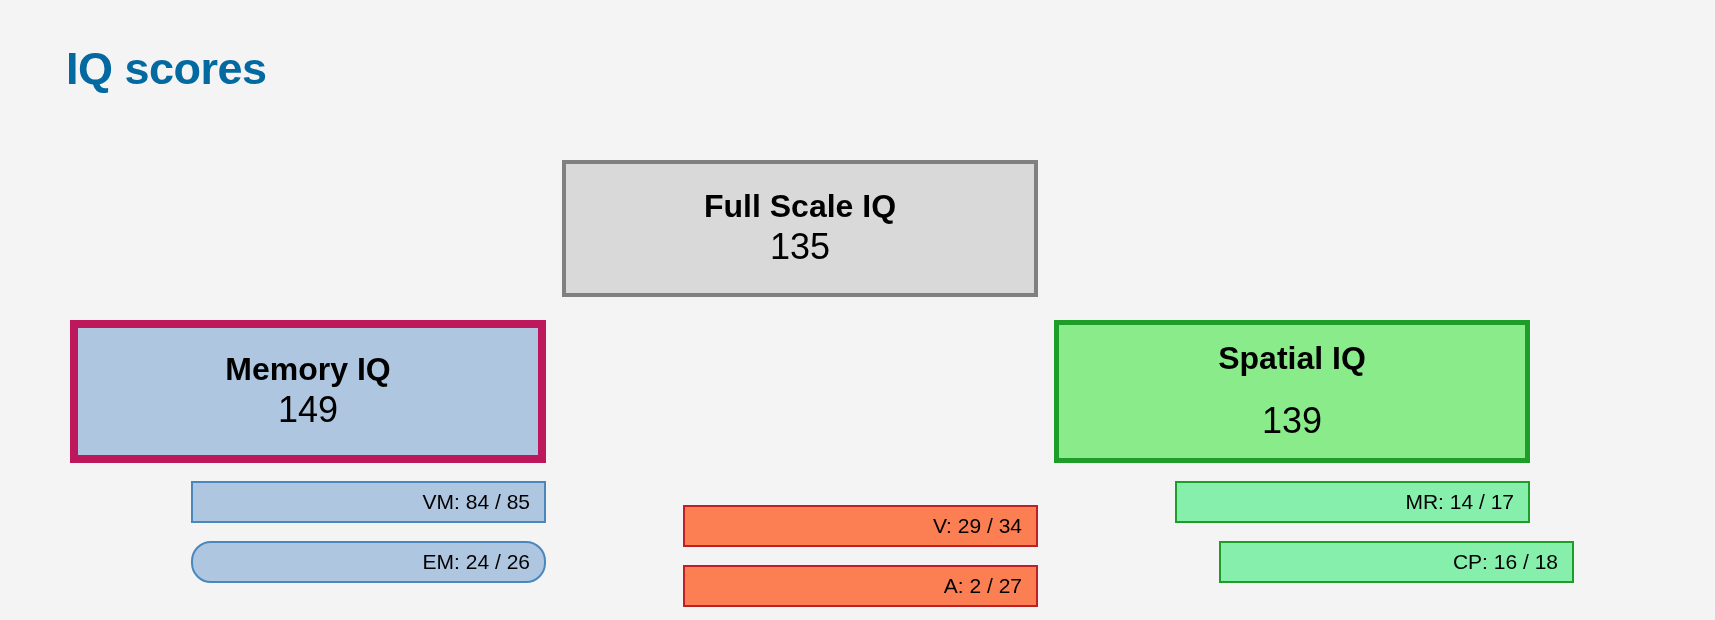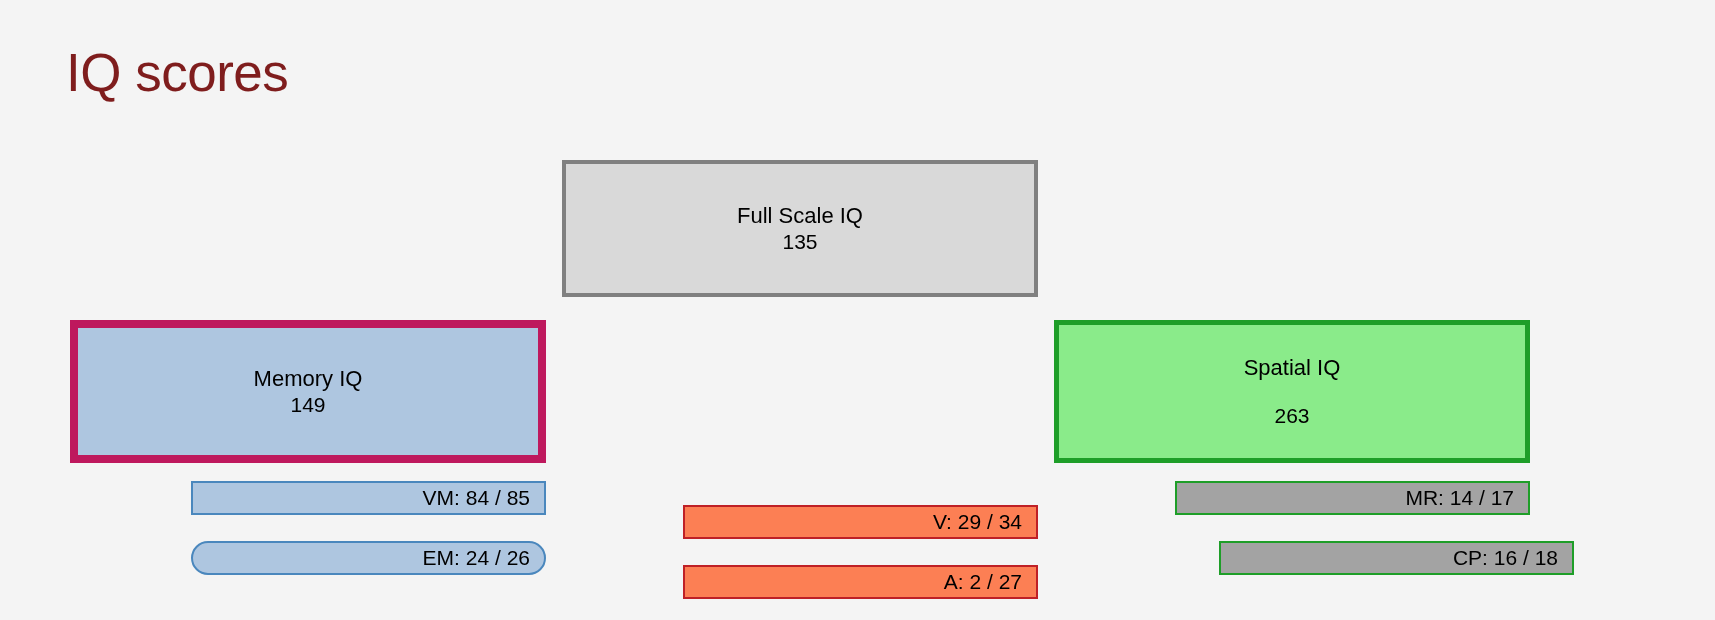--- a/index.html
+++ b/index.html
@@ -13,23 +13,23 @@
     font-family: "Liberation Sans", sans-serif;
     overflow: hidden;
     position: relative;
   }
 
   
   #page-title {
     position: absolute;
     left: 66px;
     top: 44px;
-    font-size: 53px;
-    font-weight: 400;
-    color: #7f1d1d;
+    font-size: 45px;
+    font-weight: 700;
+    color: #0369a1;
     letter-spacing: -0.5px;
     line-height: 1.1;
     white-space: pre;
   }
 
   
   #diagram {
     position: absolute;
     left: 0;
     top: 0;
@@ -42,27 +42,27 @@
     position: absolute;
     box-sizing: border-box;
     display: flex;
     flex-direction: column;
     align-items: center;
     justify-content: center;
     text-align: center;
     color: #000000;
   }
   .node .node-title {
-    font-size: 22px;
-    font-weight: 400;
+    font-size: 32px;
+    font-weight: 700;
     line-height: 1.18;
     white-space: pre;
   }
   .node .node-score {
-    font-size: 21px;
+    font-size: 36px;
     font-weight: 400;
     line-height: 1.22;
     white-space: pre;
   }
 
   
   #node-full-scale {
     left: 562px;
     top: 160px;
     width: 476px;
@@ -104,33 +104,33 @@
     box-sizing: border-box;
     display: flex;
     align-items: center;
     justify-content: flex-end;
     padding-right: 14px;
     font-size: 21px;
     font-weight: 400;
     color: #000000;
     white-space: pre;
     width: 355px;
-    height: 34px;
+    height: 42px;
   }
   .subtest.blue {
     background: #aec6e0;
     border: 2px solid #4a87bd;
   }
   .subtest.orange {
     background: #fc7f54;
     border: 2px solid #bf2026;
     margin-top: 24px;
   }
   .subtest.green {
-    background: #a3a3a3;
+    background: #86efac;
     border: 2px solid #1e9e28;
   }
 
   
   #subtest-vm { left: 191px; top: 481px; }
   #subtest-em { left: 191px; top: 541px; border-radius: 20px; }
   
   #subtest-v  { left: 683px; top: 481px; }
   #subtest-a  { left: 683px; top: 541px; }
   
@@ -150,21 +150,21 @@
   </div>
 
   <div class="node" id="node-memory">
     <div class="node-title">Memory IQ</div>
     <div class="node-score">149</div>
   </div>
 
 
   <div class="node" id="node-spatial">
     <div class="node-title">Spatial IQ</div>
-    <div class="node-score">263</div>
+    <div class="node-score">139</div>
   </div>
 
   <div class="subtest blue" id="subtest-vm">VM: 84 / 85</div>
   <div class="subtest blue" id="subtest-em">EM: 24 / 26</div>
 
   <div class="subtest orange" id="subtest-v">V: 29 / 34</div>
   <div class="subtest orange" id="subtest-a">A: 2 / 27</div>
 
   <div class="subtest green" id="subtest-mr">MR: 14 / 17</div>
   <div class="subtest green" id="subtest-cp">CP: 16 / 18</div>

